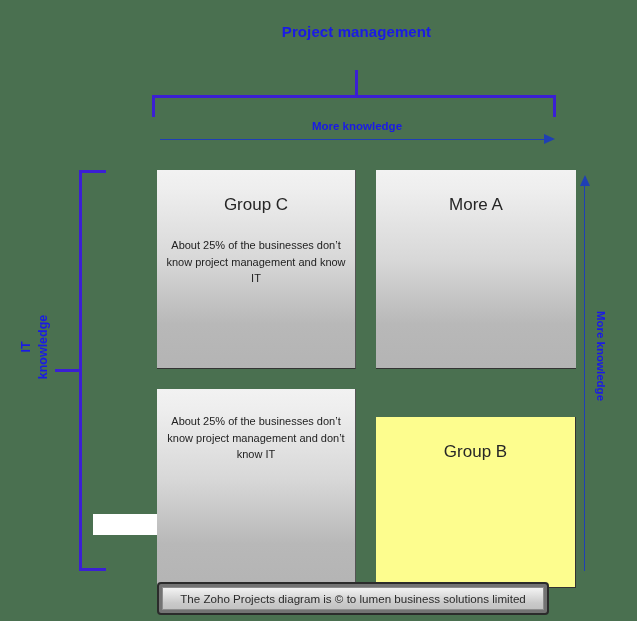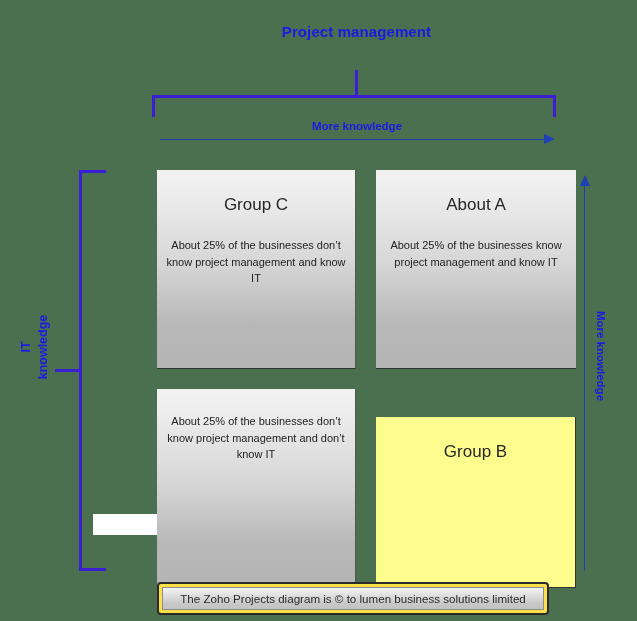--- a/index.html
+++ b/index.html
@@ -209,21 +209,21 @@
   
   .footer-outer {
     position: absolute;
     left: 157px;
     top: 582px;
     width: 392px;
     height: 33px;
     box-sizing: border-box;
     border: 2px solid #2b2b2b;
     border-radius: 4px;
-    background: #fde047;
+    background: #737373;
     padding: 3px;
     text-align: center;
   }
   .footer-inner {
     width: 100%;
     height: 100%;
     box-sizing: border-box;
     border: 1px solid #8d8d8d;
     background: linear-gradient(to bottom, #f3f3f3 0%, #e2e2e2 30%, #c9c9c9 72%, #c2c2c2 100%);
     display: flex;
@@ -265,22 +265,21 @@
   <div class="v-knowledge-label">More knowledge</div>
 
   <div class="grid">
 
     <div class="cell gray cell-c">
       <div class="cell-title">Group C</div>
       <div class="cell-body">About 25% of the businesses don’t know project management and know IT</div>
     </div>
 
     <div class="cell gray cell-a">
-      <div class="cell-title">About A</div>
-      <div class="cell-body">About 25% of the businesses know project management and know IT</div>
+      <div class="cell-title">More A</div>
     </div>
 
     <div class="cell gray cell-d">
       <div class="cell-body">About 25% of the businesses don’t know project management and don’t know IT</div>
     </div>
 
     <div class="cell yellow cell-b">
       <div class="cell-title">Group B</div>
     </div>
 

